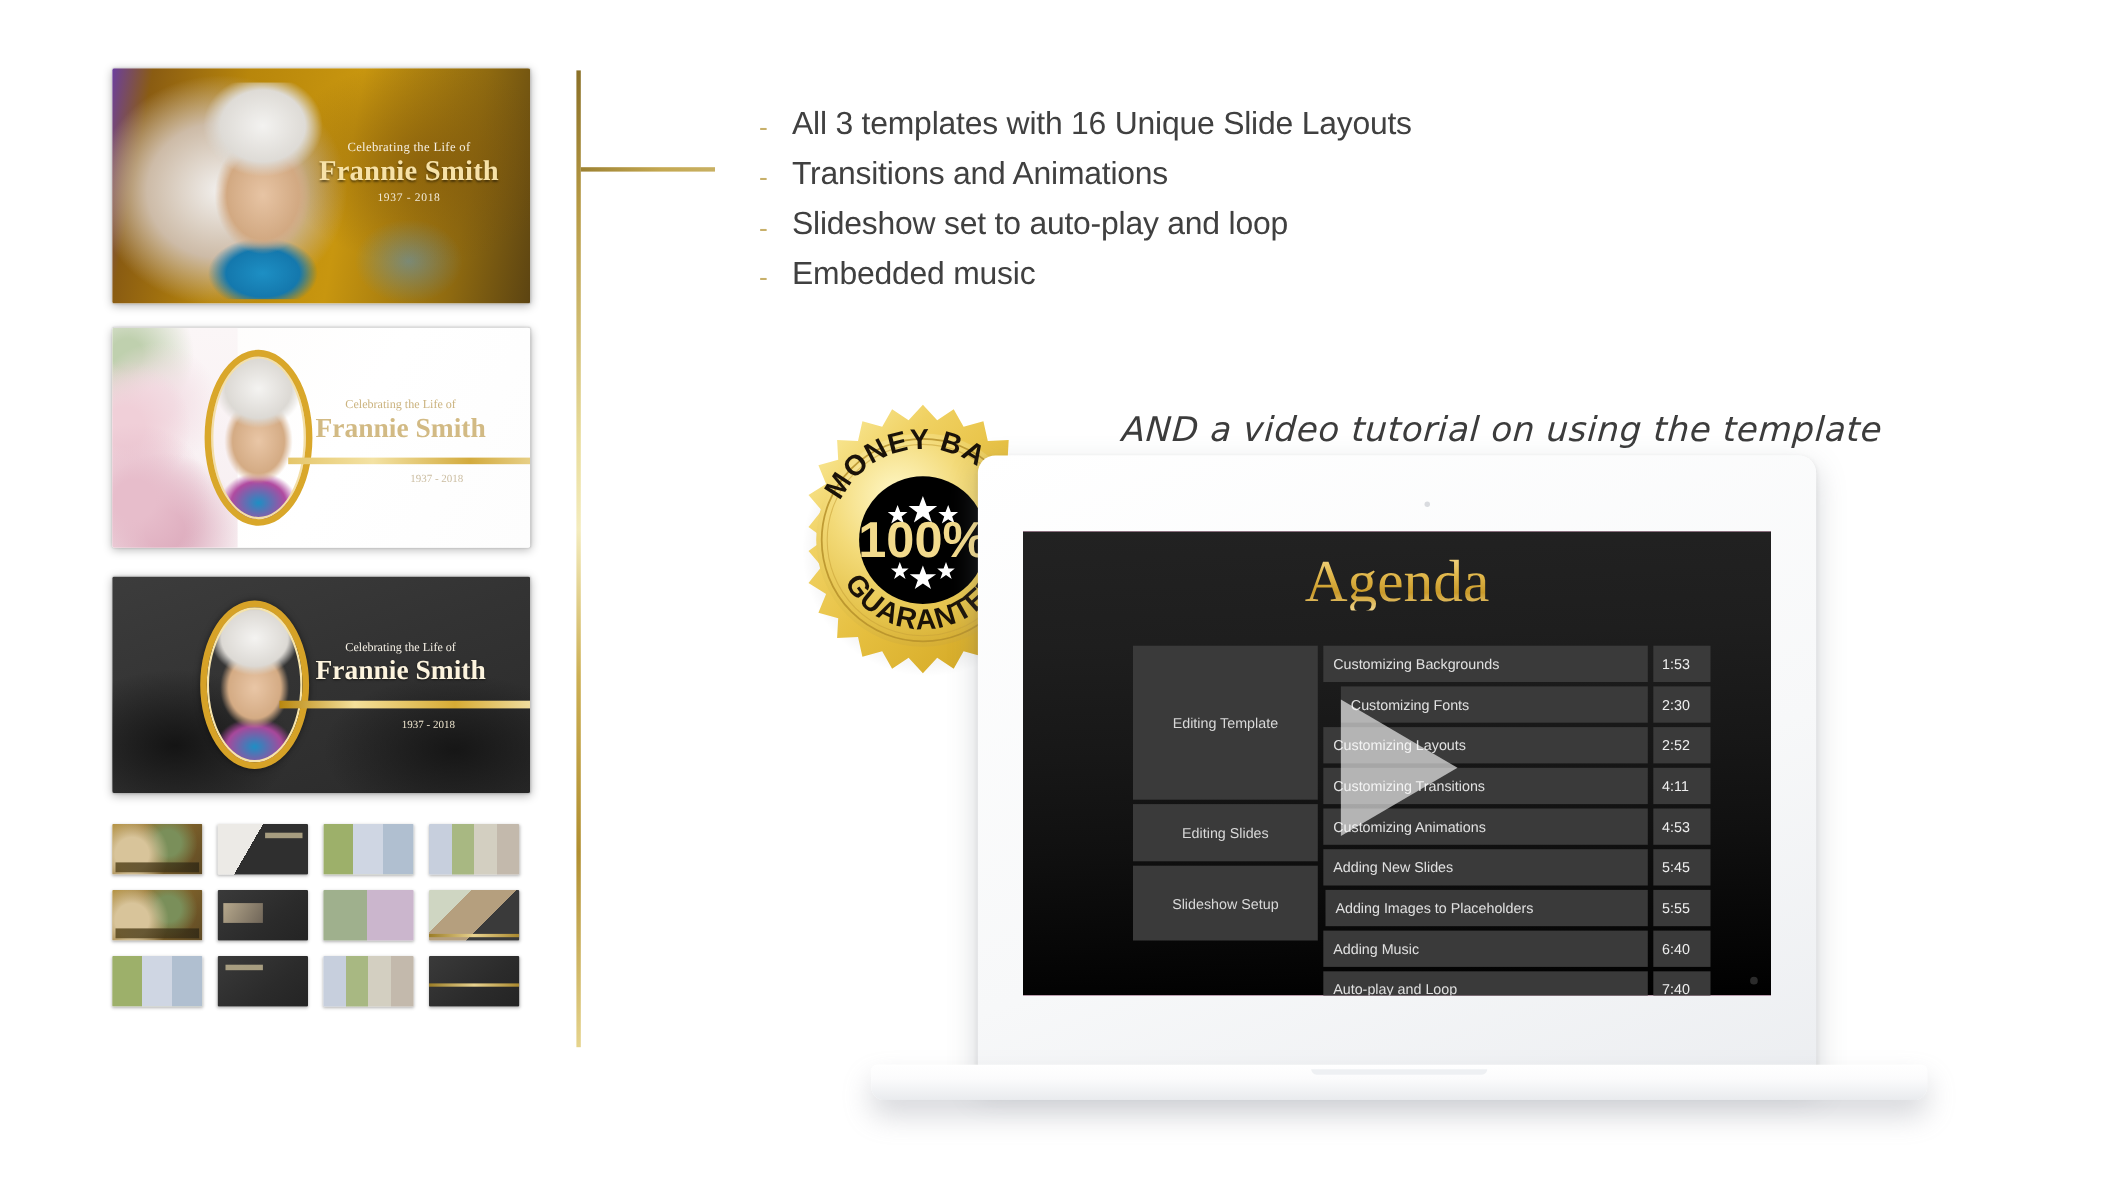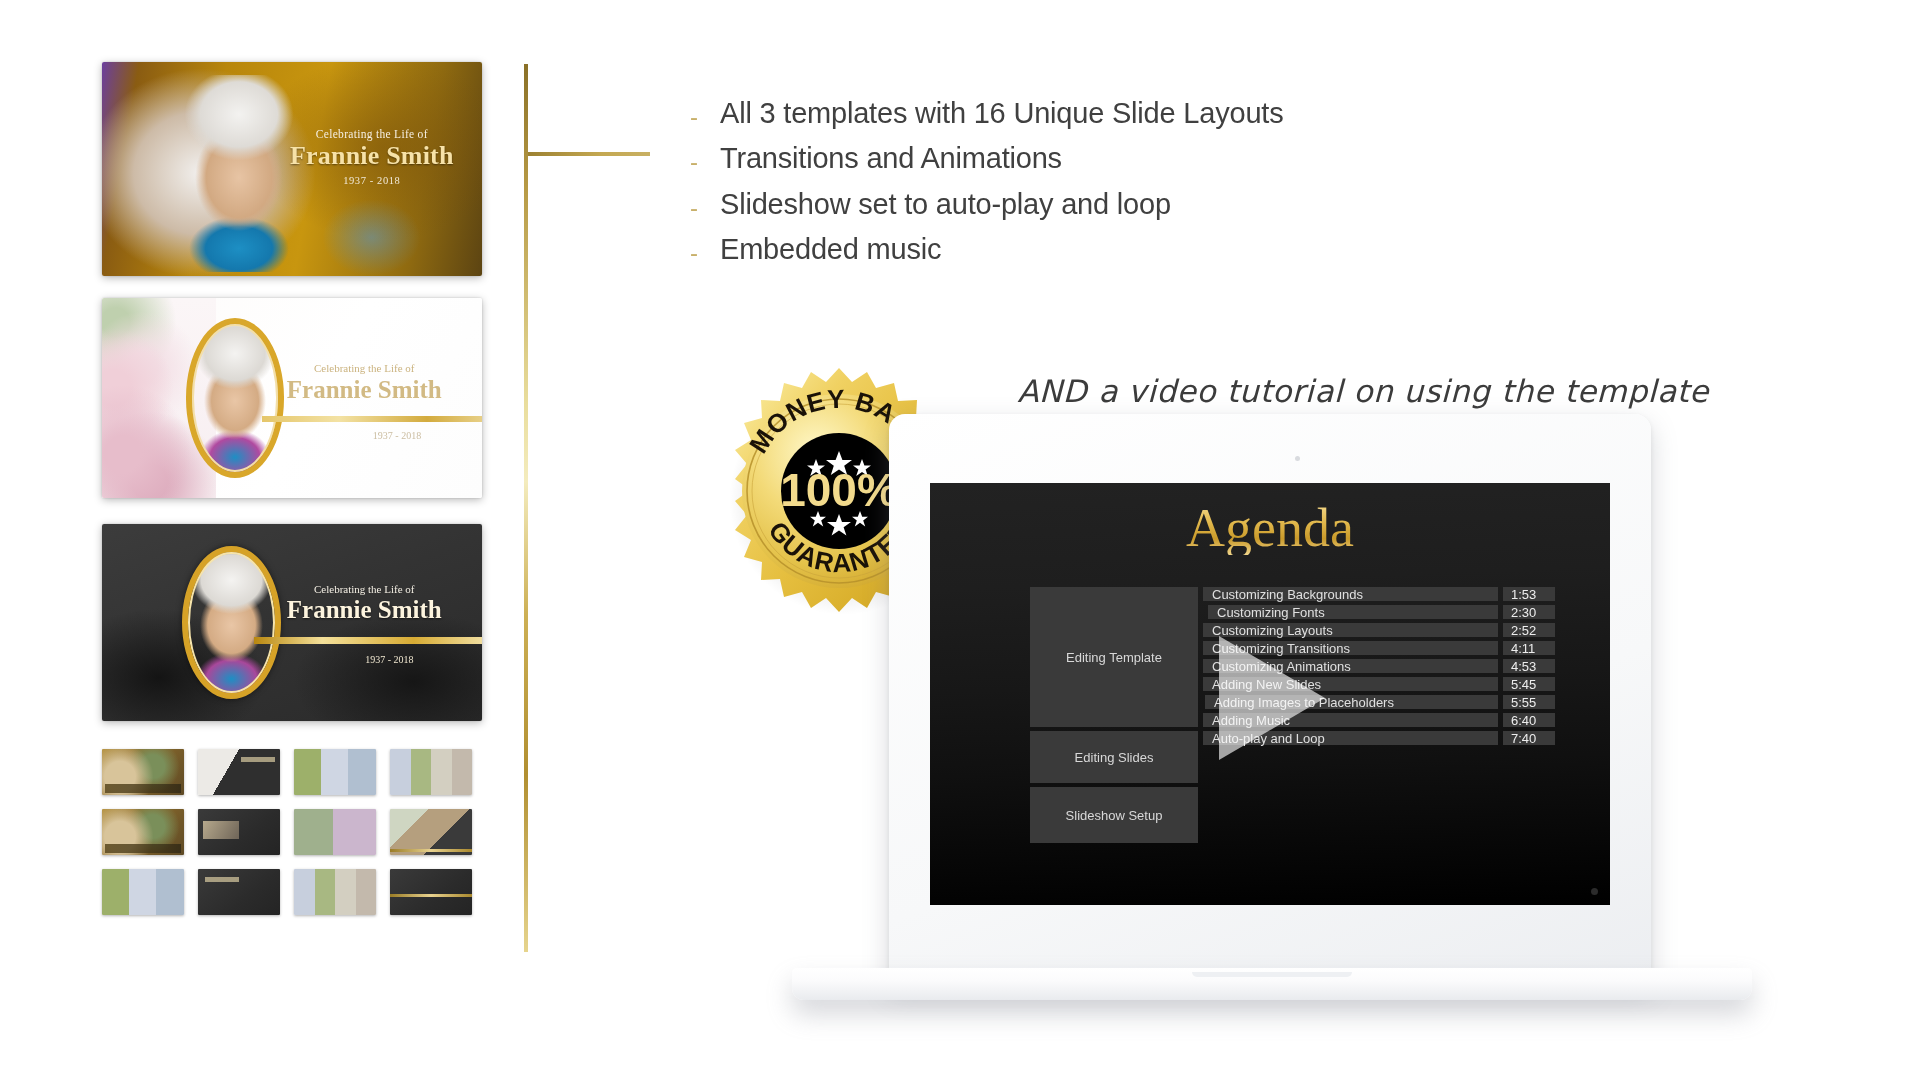--- a/index.html
+++ b/index.html
@@ -178,21 +178,21 @@
     background:#eef0f3; border-radius:0 0 6px 6px; }
 
   
   .sc-bg { position:absolute; inset:0;
     background:linear-gradient(178deg,#222222 0%,#1e1e1e 24%,#171717 47%,#101010 66%,#000 100%); }
   .sc-title { position:absolute; top:18px; left:0; right:0; text-align:center;
     font-family:"Liberation Serif", serif; font-size:54px; line-height:1;
     background:linear-gradient(180deg,#f6dd94 0%,#e0b649 42%,#c99a2a 70%,#f1d58a 100%);
     -webkit-background-clip:text; background-clip:text; color:transparent; }
   .agenda-table { position:absolute; left:100px; top:104px; width:525px; }
-  .ag-row { display:flex; align-items:stretch; margin-bottom:4px; height:14px; }
+  .ag-row { display:flex; align-items:stretch; margin-bottom:4px; height:33px; }
   .ag-topic { flex:1; background:#3a3a3a; color:#e0e0e0; font-size:13px;
     display:flex; align-items:center; padding-left:9px; margin-left:5px; }
   .ag-time { width:52px; background:#3a3a3a; color:#ededed; font-size:13px;
     display:flex; align-items:center; padding-left:8px; margin-left:5px; }
   .cat-stack { position:absolute; left:0; top:0; width:168px; }
   .cat-block { background:#3a3a3a; color:#d8d8d8; font-size:13px;
     display:flex; align-items:center; justify-content:center; margin-bottom:4px; }
   .rows-stack { position:absolute; left:173px; top:0; right:0; }
   .play-btn { position:absolute; left:50%; top:51%; transform:translate(-50%,-50%); }
 
@@ -351,30 +351,30 @@
     </div>
 
     <div class="screen">
       <div class="sc-bg"></div>
       <div class="sc-title">Agenda</div>
 
       <div class="agenda-table">
         <div class="cat-stack">
           <div class="cat-block" style="height:140px;">Editing Template</div>
           <div class="cat-block" style="height:52px;">Editing Slides</div>
-          <div class="cat-block" style="height:56px;">Slideshow Setup</div>
+          <div class="cat-block" style="height:68px;">Slideshow Setup</div>
         </div>
 
         <div class="rows-stack">
           <div class="ag-row">
             <div class="ag-topic" style="margin-left:0;">Customizing Backgrounds</div>
             <div class="ag-time">1:53</div>
           </div>
           <div class="ag-row">
-            <div class="ag-topic" style="margin-left:5px;">Customizing Fonts</div>
+            <div class="ag-topic" style="margin-left:16px;">Customizing Fonts</div>
             <div class="ag-time">2:30</div>
           </div>
           <div class="ag-row">
             <div class="ag-topic" style="margin-left:0;">Customizing Layouts</div>
             <div class="ag-time">2:52</div>
           </div>
           <div class="ag-row">
             <div class="ag-topic" style="margin-left:0;">Customizing Transitions</div>
             <div class="ag-time">4:11</div>
           </div>

